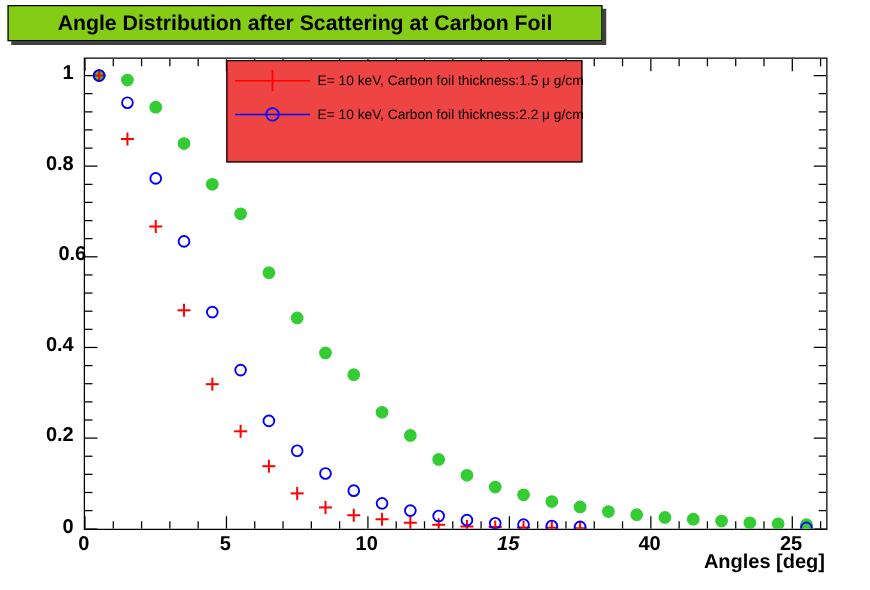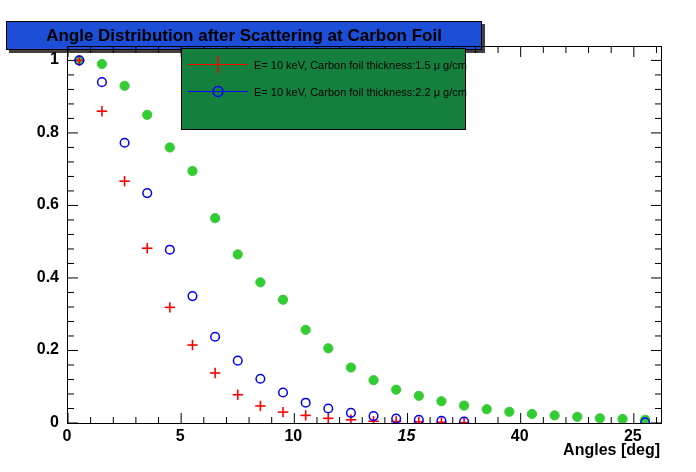--- a/index.html
+++ b/index.html
@@ -18,25 +18,25 @@
     position: relative;
     width: 696px;
     height: 472px;
     background: #ffffff;
   }
 
   
   #title-box {
     position: absolute;
     left: 6px;
-    top: 21px;
+    top: 4px;
     width: 476px;
     height: 29px;
     border: 1px solid #000000;
-    background: #1d4ed8;
+    background: #84cc16;
     box-sizing: border-box;
     box-shadow: 3px 3px 0 0 rgba(0,0,0,0.75);
   }
   #title-text {
     position: absolute;
     left: 0;
     top: 0;
     width: 100%;
     height: 100%;
     display: flex;
@@ -99,21 +99,21 @@
   }
 
   
   #legend-box {
     position: absolute;
     left: 181px;
     top: 48px;
     width: 285px;
     height: 82px;
     border: 1px solid #000000;
-    background: #15803d;
+    background: #ef4444;
     box-sizing: border-box;
   }
   .legend-entry {
     position: absolute;
     left: 0;
     width: 100%;
     height: 27px;
     display: flex;
     align-items: center;
   }
@@ -339,21 +339,21 @@
             <circle cx="577.1564885496183" cy="375.274831243973" r="4.3" fill="none" stroke="#0000ff" stroke-width="1.5"></circle>
           </g>
         </g>
     </svg>
   </div>
 
   <div id="ytick-labels">
       <div class="ytick-label" style="top: 422px; left: 0px; width: 59px;">0</div>
       <div class="ytick-label" style="top: 349.483px; left: 0px; width: 59px;">0.2</div>
       <div class="ytick-label" style="top: 276.966px; left: 0px; width: 59px;">0.4</div>
-      <div class="ytick-label" style="top: 204.449px; left: 0px; width: 59px;">0.6</div>
+      <div class="ytick-label" style="top: 204.449px; left: 0px; width: 59px; padding-left: 10px;">0.6</div>
       <div class="ytick-label" style="top: 131.932px; left: 0px; width: 59px;">0.8</div>
       <div class="ytick-label" style="top: 59.4156px; left: 0px; width: 59px;">1</div>
     </div>
   <div id="xtick-labels">
       <div class="xtick-label" style="left: 67px; top: 427px;">0</div>
       <div class="xtick-label" style="left: 180.168px; top: 427px;">5</div>
       <div class="xtick-label" style="left: 293.336px; top: 427px;">10</div>
       <div class="xtick-label" style="left: 406.504px; top: 427px; font-style: italic;">15</div>
       <div class="xtick-label" style="left: 519.672px; top: 427px;">40</div>
       <div class="xtick-label" style="left: 632.84px; top: 427px;">25</div>

